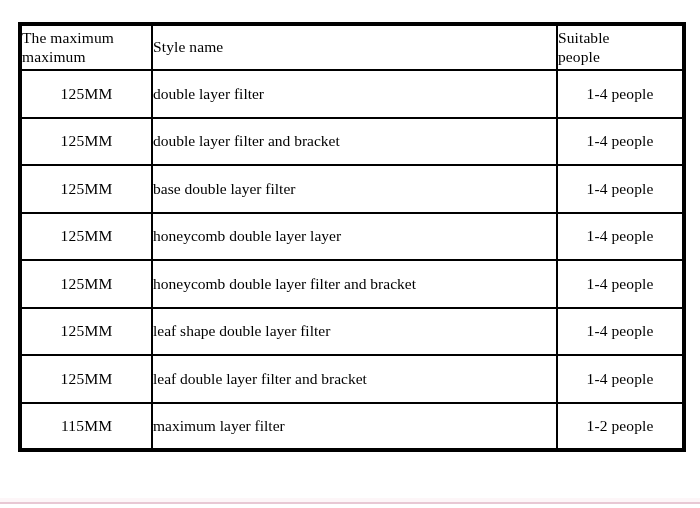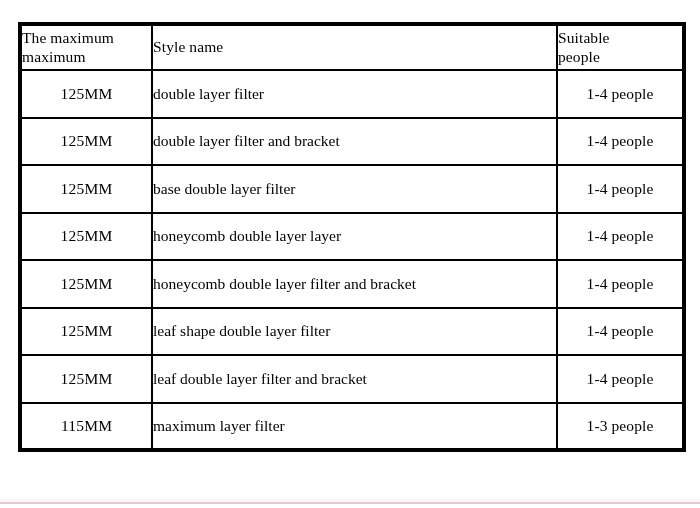--- a/index.html
+++ b/index.html
@@ -170,21 +170,21 @@
           <td class="cell-number">1-4 people</td>
         </tr>
         <tr>
           <td class="cell-diameter">125MM</td>
           <td class="cell-style">leaf double layer filter and bracket</td>
           <td class="cell-number">1-4 people</td>
         </tr>
         <tr>
           <td class="cell-diameter">115MM</td>
           <td class="cell-style">maximum layer filter</td>
-          <td class="cell-number">1-3 people</td>
+          <td class="cell-number">1-2 people</td>
         </tr>
       </tbody>
     </table>
   </div>
 
   <div class="bottom-rule-soft"></div>
   <div class="bottom-rule"></div>
 
 </div>
 

